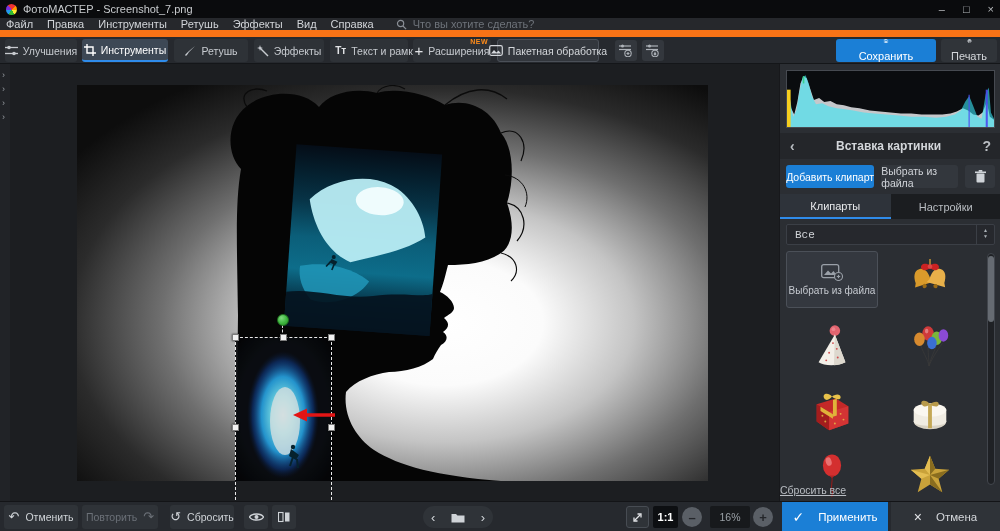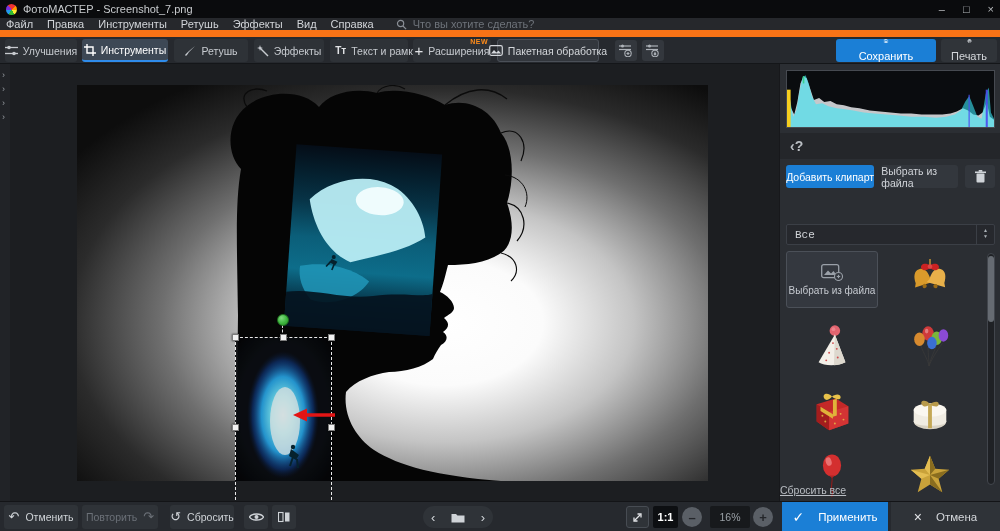--- a/index.html
+++ b/index.html
@@ -336,35 +336,40 @@
             L168,38 L172,30 L176,24 L180,34 L184,44 L188,46 L192,22 L195,16 L197,40 L200,46 L200,54 Z"></path>
           <line x1="193" y1="54" x2="193" y2="18" stroke="#4a4af0" stroke-width="2" opacity="0.9"></line>
           <line x1="176" y1="54" x2="176" y2="23" stroke="#4a4af0" stroke-width="1.5" opacity="0.7"></line>
           <line x1="16" y1="5" x2="16" y2="12" stroke="#3ad08a" stroke-width="1.5"></line>
           <rect x="0" y="18" width="3.5" height="36" fill="#f5ce1e"></rect>
         </svg>
       </div>
 
       <div class="panel-header">
         <span class="panel-back">‹</span>
+        <span class="panel-title">Вставка картинки</span>
         <span class="panel-help">?</span>
       </div>
 
       <div class="btn-row">
         <div class="btn-blue">Добавить клипарт</div>
         <div class="btn-dark">Выбрать из файла</div>
         <div class="btn-trash">
           <svg width="11" height="13" viewBox="0 0 11 13">
             <rect x="1.5" y="3.5" width="8" height="9" rx="1" fill="#cfd3d8"></rect>
             <rect x="0" y="1.5" width="11" height="1.6" fill="#cfd3d8"></rect>
             <rect x="3.7" y="0" width="3.6" height="1.8" fill="#cfd3d8"></rect>
           </svg>
         </div>
       </div>
 
+      <div class="panel-tabs">
+        <div class="p-tab active">Клипарты</div>
+        <div class="p-tab">Настройки</div>
+      </div>
 
       <div class="filter-select">
         <span>Все</span>
         <span class="spinner">
             <span>▲</span>
             <span>▼</span>
           </span>
       </div>
 
       <div class="grid">

